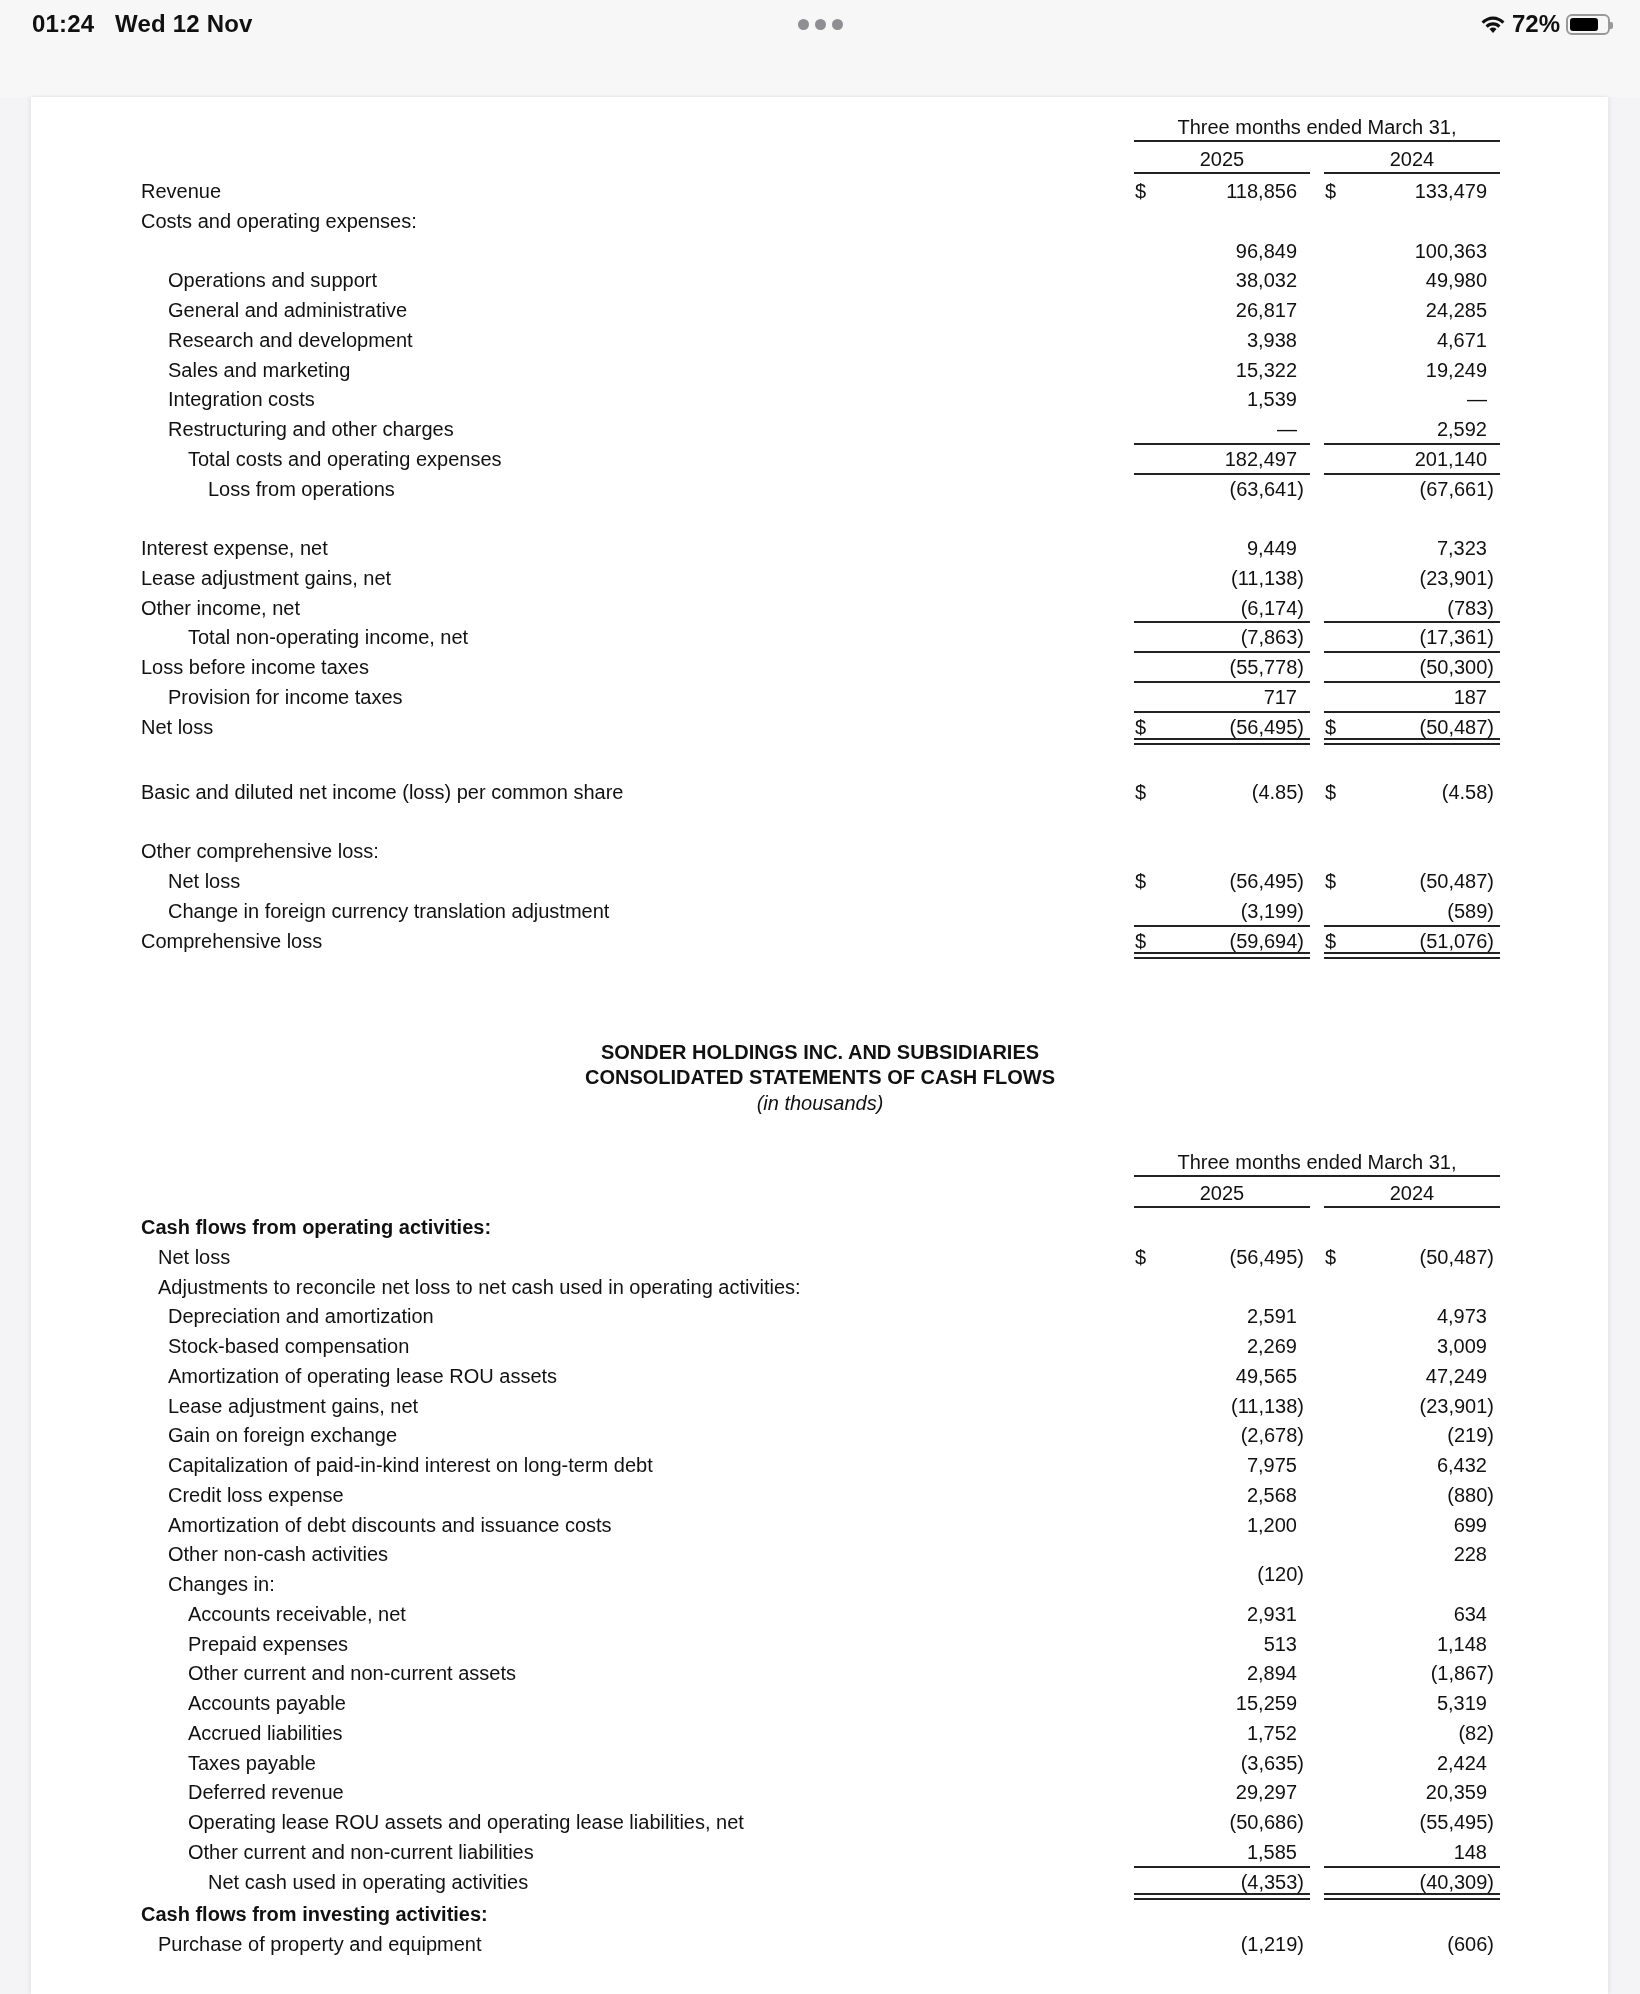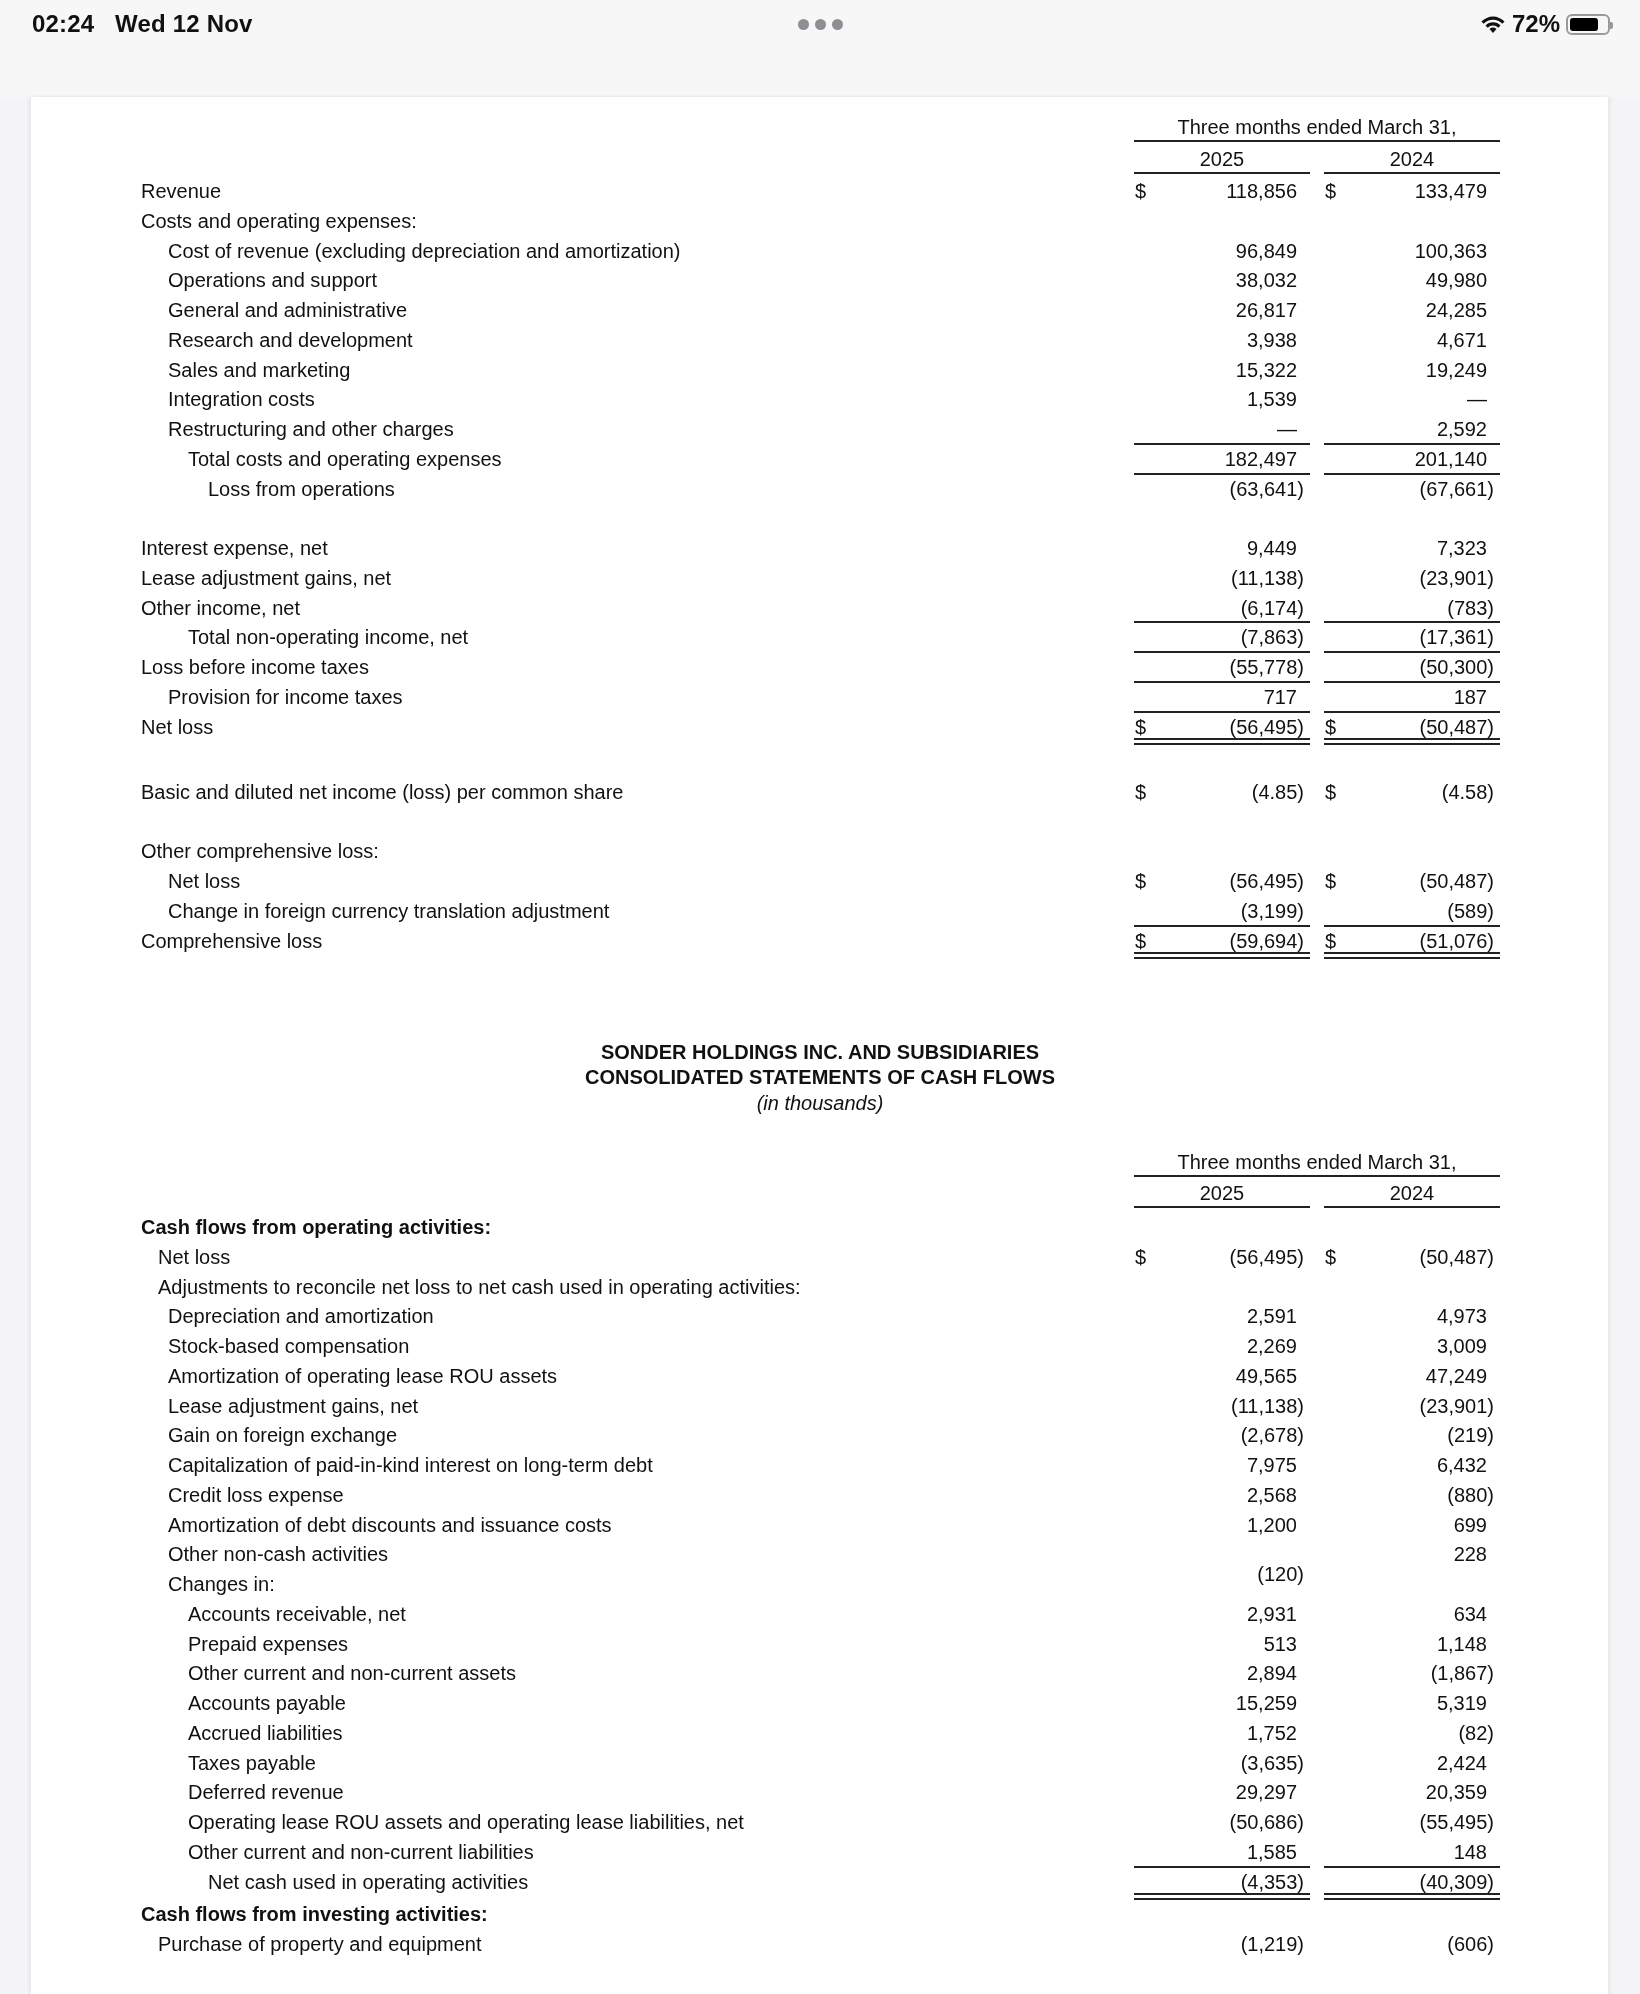--- a/index.html
+++ b/index.html
@@ -23,21 +23,21 @@
   .hdr { position:absolute; font-size:20px; text-align:center; white-space:nowrap; }
   .line { position:absolute; height:2px; background:#222; }
   .title { position:absolute; left:0; width:1640px; text-align:center; font-size:20px; }
   .bold { font-weight:bold; }
 </style>
 </head>
 <body>
 
 <div class="statusbar">
   <div class="sb-time">
-    <span>02:24</span>&nbsp;&nbsp;&nbsp;<span>Wed 12 Nov</span>
+    <span>01:24</span>&nbsp;&nbsp;&nbsp;<span>Wed 12 Nov</span>
   </div>
   <div class="dots">
       <span></span>
       <span></span>
       <span></span>
     </div>
   <div class="sb-right">
     <svg width="26" height="20" viewBox="0 0 26 20">
       <path d="M13 19 L9.5 15 A5 5 0 0 1 16.5 15 Z" fill="#111"></path>
       <path d="M5.5 11.5 A10.5 10.5 0 0 1 20.5 11.5 L18.3 13.7 A7.5 7.5 0 0 0 7.7 13.7 Z" fill="#111"></path>
@@ -66,21 +66,20 @@
         <span class="v" style="right: 343px;">118,856</span>
         <span class="dol" style="left: 1325px;">$</span>
         <span class="v" style="right: 153px;">133,479</span>
       </div>
       <div class="row" style="top: 206.75px;">
         <span class="lbl" style="left: 141px;">Costs and operating expenses:</span>
         <span class="v" style="right: 343px;"></span>
         <span class="v" style="right: 153px;"></span>
       </div>
       <div class="row" style="top: 236.5px;">
-        <span class="lbl" style="left: 168px;">Cost of revenue (excluding depreciation and amortization)</span>
         <span class="v" style="right: 343px;">96,849</span>
         <span class="v" style="right: 153px;">100,363</span>
       </div>
       <div class="row" style="top: 266.25px;">
         <span class="lbl" style="left: 168px;">Operations and support</span>
         <span class="v" style="right: 343px;">38,032</span>
         <span class="v" style="right: 153px;">49,980</span>
       </div>
       <div class="row" style="top: 296px;">
         <span class="lbl" style="left: 168px;">General and administrative</span>

